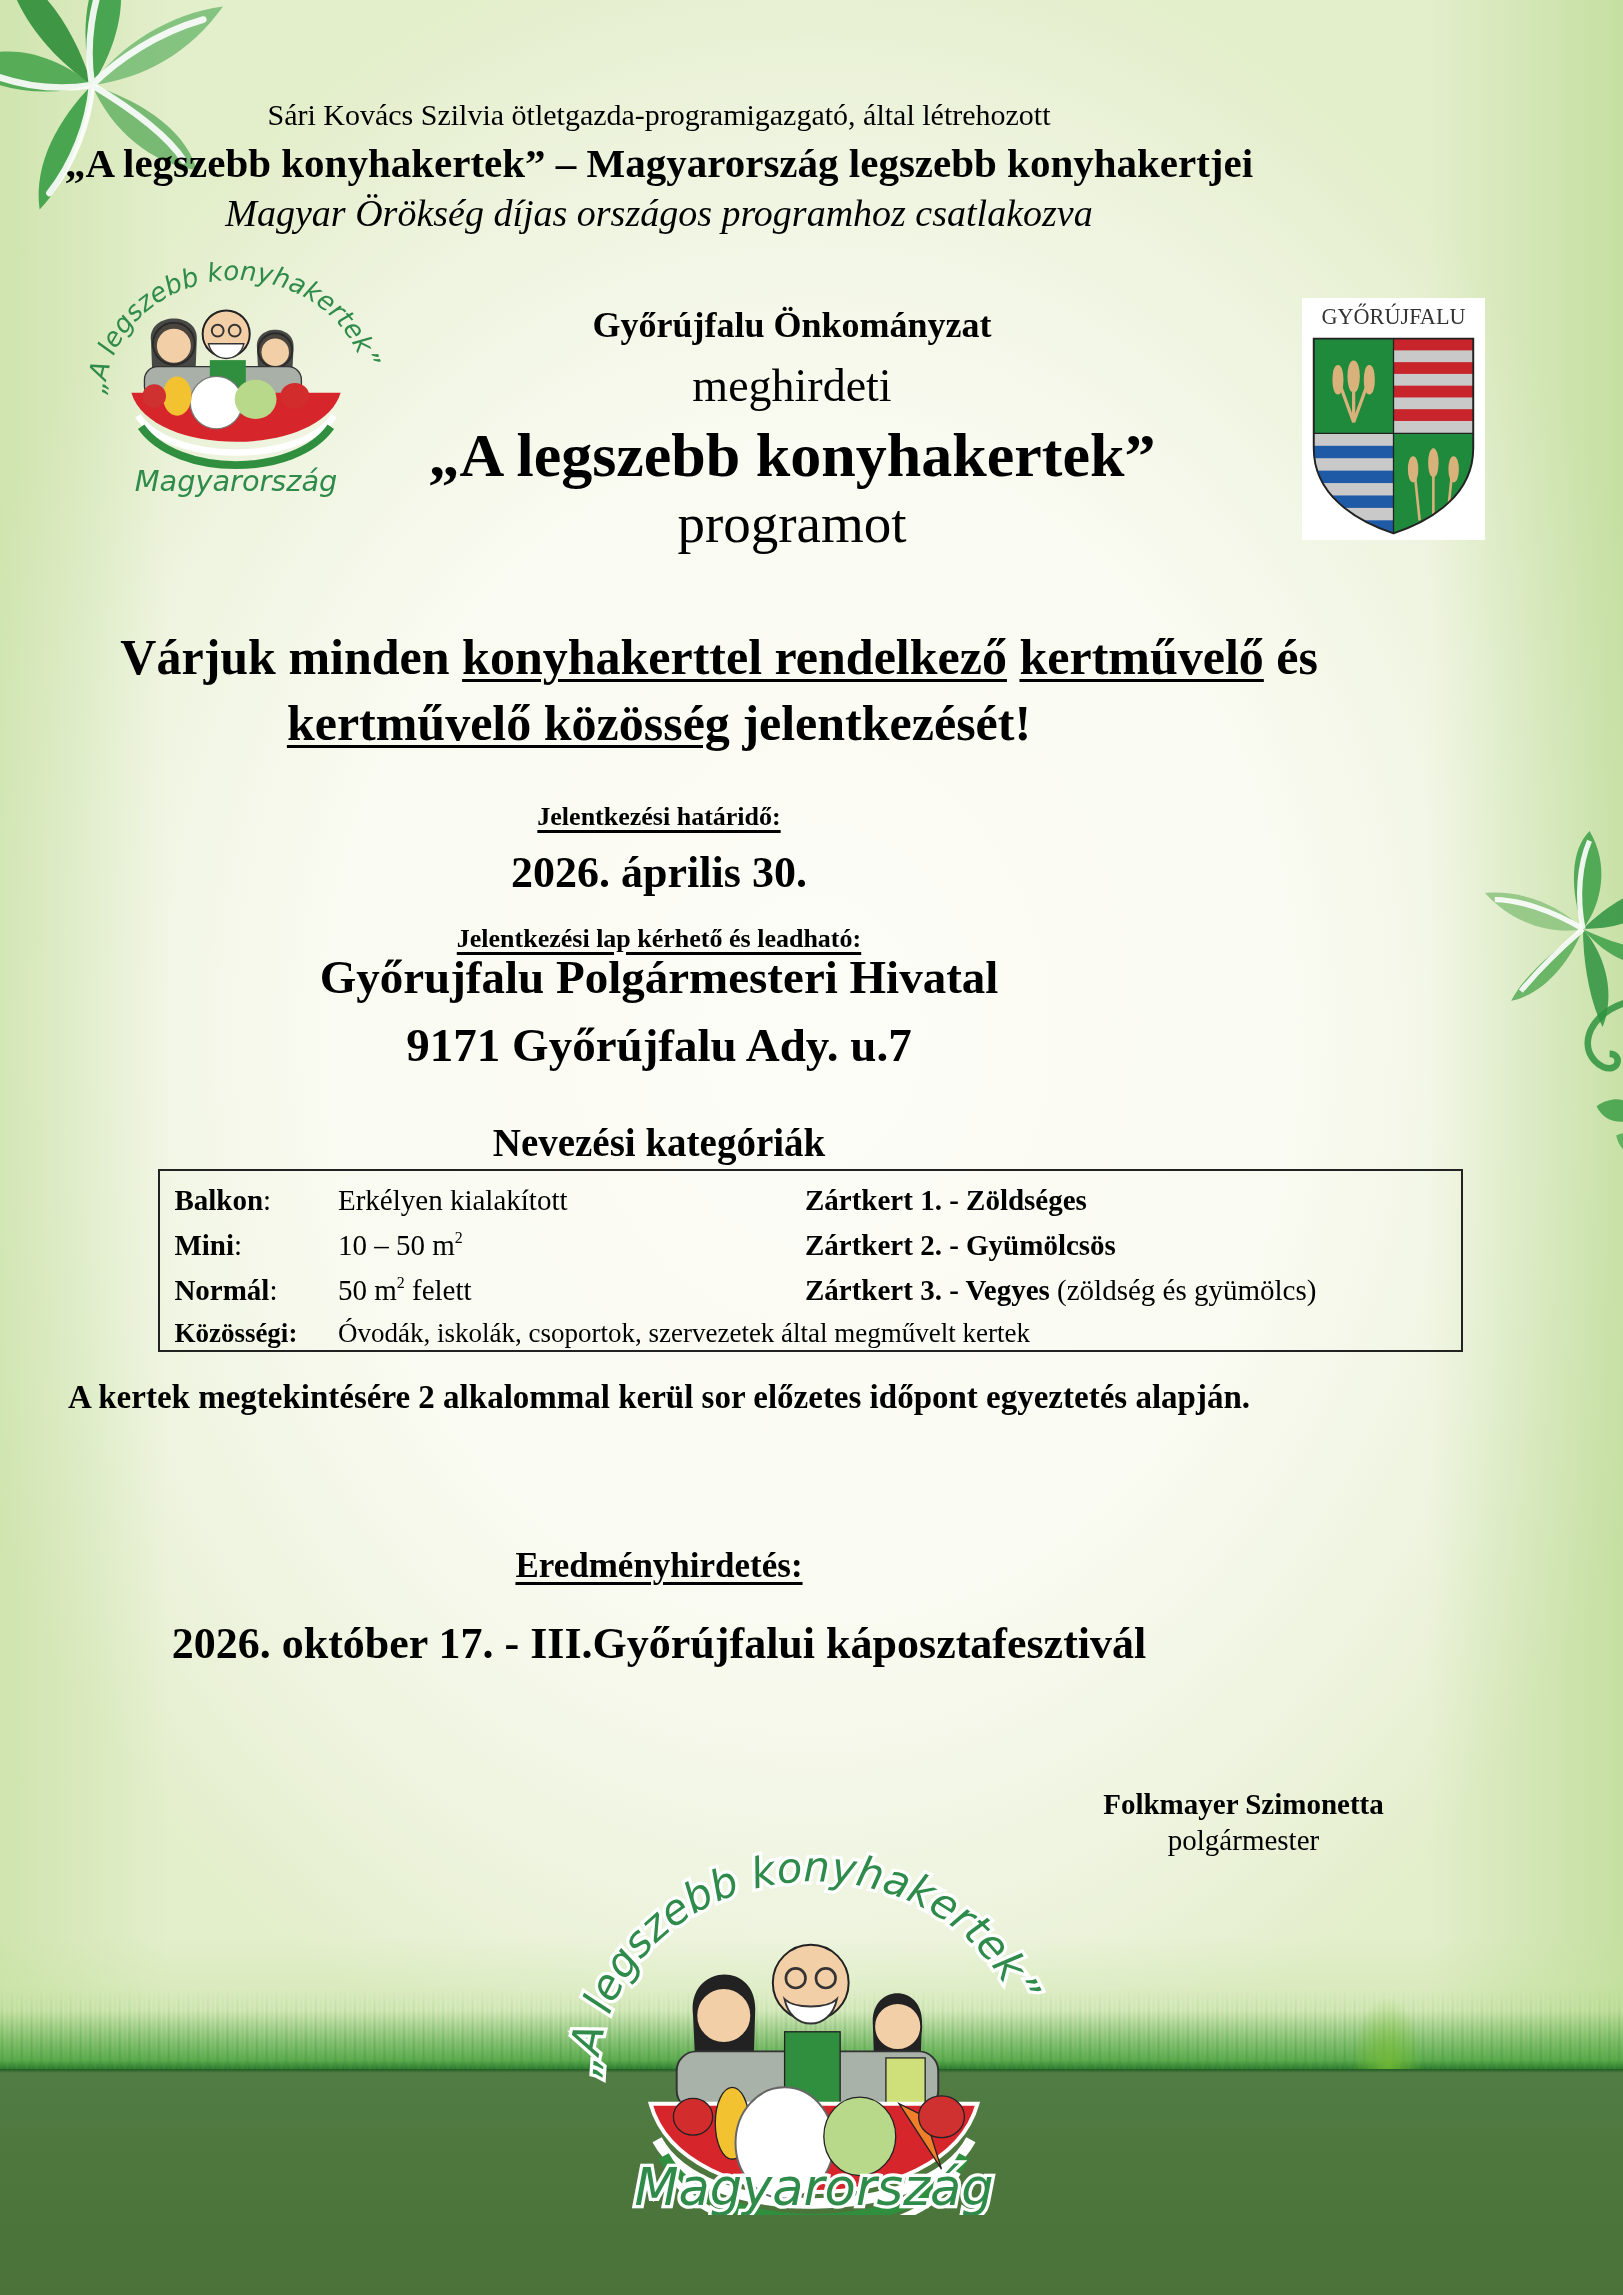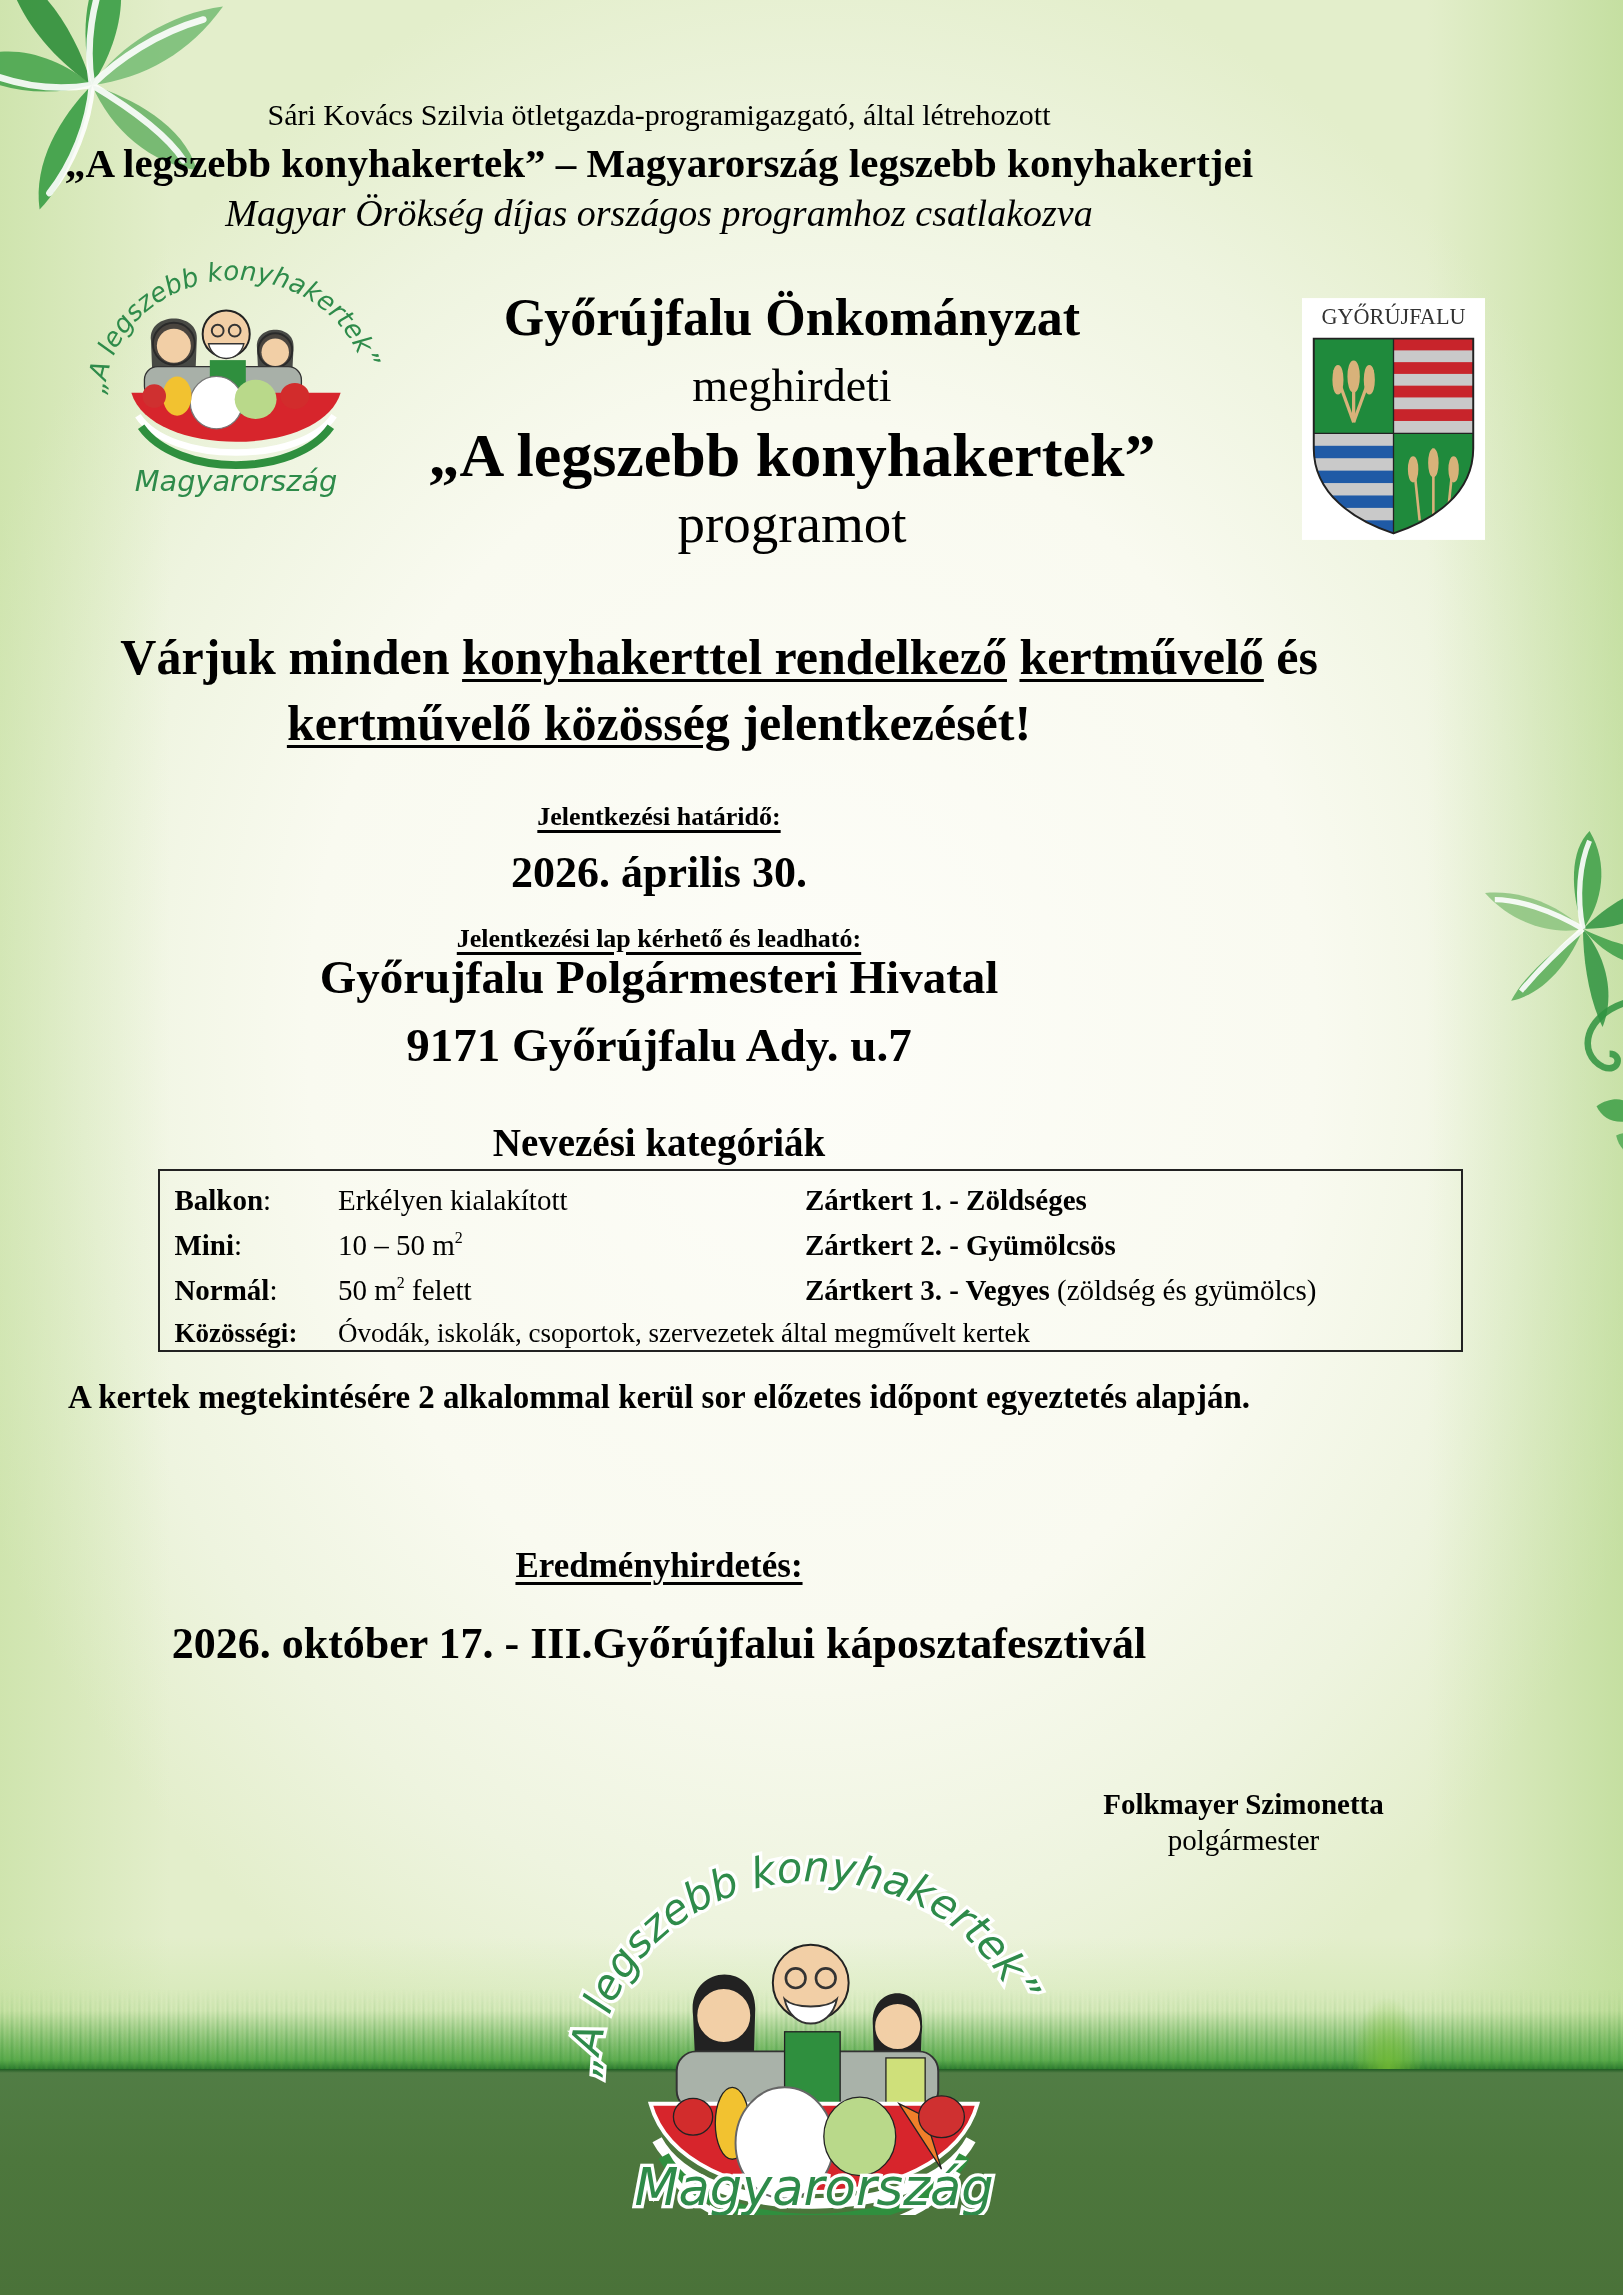--- a/index.html
+++ b/index.html
@@ -41,21 +41,21 @@
   .l1 { top:98px; font-size:30px; }
   .l2 { top:139px; font-size:41px; font-weight:bold; }
   .l3 { top:191px; font-size:38px;font-style:italic; }
 
   
   .logo-small { left:79px; top:262px; width:314px; height:242px; }
   .logo-big { left:559px; top:1842px; width:510px; height:373px; }
   .coat { left:1302px; top:298px; width:183px; height:242px; }
 
   
-  .a1 { top:288px; font-size:52px; font-weight:bold; width:1584px; }
+  .a1 { top:304px; font-size:36px; font-weight:bold; width:1584px; }
   .a2 { top:359px; font-size:46px; width:1584px; }
   .a3 { top:420px; font-size:62px; font-weight:bold; width:1584px; }
   .a4 { top:492px; font-size:55px; width:1584px; }
 
   .call1 { top:628px; font-size:50px;text-align:right; }
   .call2 { top:694px; font-size:50px; }
 
   .dl-label { top:802px; font-size:26px; }
   .dl-date { top:847px; font-size:44px; }
   .lap-label { top:924px; font-size:26px;text-align:center; }

